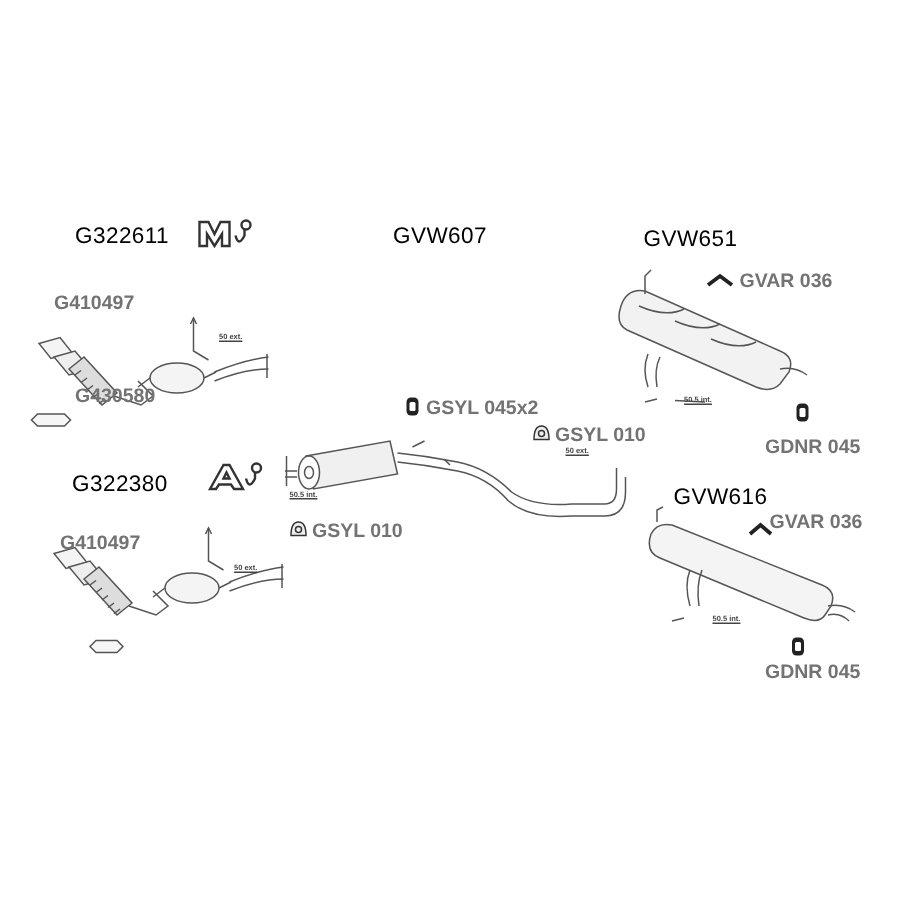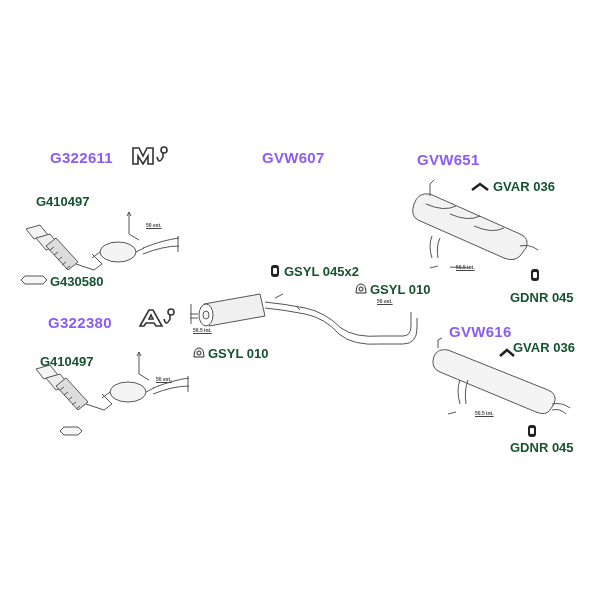--- a/index.html
+++ b/index.html
@@ -1,20 +1,20 @@
 <!DOCTYPE html>
 <html><head>
 <meta charset="utf-8">
 <style>
   html, body { margin:0; padding:0; background:#ffffff; }
   body { width:600px; height:600px; position:relative; overflow:hidden;
          font-family:"Liberation Sans", sans-serif; }
   .abs { position:absolute; }
-  .code { font-weight:bold; font-size:15px; color:#8b5cf6; letter-spacing:0.3px; white-space:nowrap; }
-  .part { font-weight:bold; font-size:13px; color:#14532d; white-space:nowrap; }
+  .code { font-weight:normal; font-size:15px; color:#000000; letter-spacing:0.3px; white-space:nowrap; }
+  .part { font-weight:bold; font-size:13px; color:#737373; white-space:nowrap; }
   .dim { font-size:5px; color:#444; text-decoration:underline; font-weight:bold; white-space:nowrap; }
   svg.layer { position:absolute; left:0; top:0; }
   .ico { position:absolute; }
 </style>
 </head>
 <body>
 
 <svg class="layer" width="600" height="600" viewBox="0 0 600 600">
   <g fill="none" stroke="#555" stroke-width="1">
 
@@ -74,36 +74,36 @@
       <path d="M460 380 q-4 10 0 24 M468 380 q-4 10 -2 24"></path>
       <path d="M552 404 q10 -2 18 4 M552 410 q8 -2 14 4"></path>
       <path d="M448 414 l8 -2"></path>
     </g>
   </g>
 </svg>
 
 <div class="abs code" style="left:50px;top:149px;">G322611</div>
 <div class="abs code" style="left:48px;top:314px;">G322380</div>
 <div class="abs code" style="left:262px;top:149px;">GVW607</div>
-<div class="abs code" style="left:417px;top:151px;text-align:center;">GVW651</div>
+<div class="abs code" style="left:429px;top:151px;text-align:center;">GVW651</div>
 <div class="abs code" style="left:449px;top:323px;">GVW616</div>
 
 <svg class="ico" style="left:131px;top:145px;" width="40" height="22" viewBox="0 0 40 22">
   <path d="M2 19 V3 h6 l4 8 l4 -8 h6 v16 h-5 v-8 l-5 8 l-5 -8 v8 z" fill="none" stroke="#333" stroke-width="1.6"></path>
   <path d="M26 12 q2 8 6 0 v-4" fill="none" stroke="#333" stroke-width="1.6"></path>
   <circle cx="33" cy="5" r="3" fill="none" stroke="#333" stroke-width="1.6"></circle>
 </svg>
 <svg class="ico" style="left:138px;top:307px;" width="40" height="22" viewBox="0 0 40 22">
   <path d="M2 19 L11 3 h4 l9 16 h-6 l-2 -3 h-8 l-2 3 z M11 12 h4 l-2 -4 z" fill="none" stroke="#333" stroke-width="1.6"></path>
   <path d="M26 12 q2 8 6 0 v-4" fill="none" stroke="#333" stroke-width="1.6"></path>
   <circle cx="33" cy="5" r="3" fill="none" stroke="#333" stroke-width="1.6"></circle>
 </svg>
 
 <div class="abs part" style="left:36px;top:194px;">G410497</div>
-<div class="abs part" style="left:50px;top:274px;">G430580</div>
+<div class="abs part" style="left:50px;top:256px;">G430580</div>
 <div class="abs part" style="left:40px;top:354px;">G410497</div>
 
 <svg class="ico" style="left:270px;top:264px;" width="10" height="14" viewBox="0 0 10 14">
   <rect x="1" y="1" width="8" height="12" rx="3" fill="#222"></rect>
     <rect x="3" y="4" width="4" height="6" rx="1" fill="#fff"></rect>
 </svg>
 <div class="abs part" style="left:284px;top:264px;">GSYL 045x2</div>
 
 <svg class="ico" style="left:354px;top:282px;" width="14" height="12" viewBox="0 0 14 12">
   <path d="M2 11 q0 -9 5 -9 q5 0 5 9 z" fill="#eee" stroke="#333"></path>

